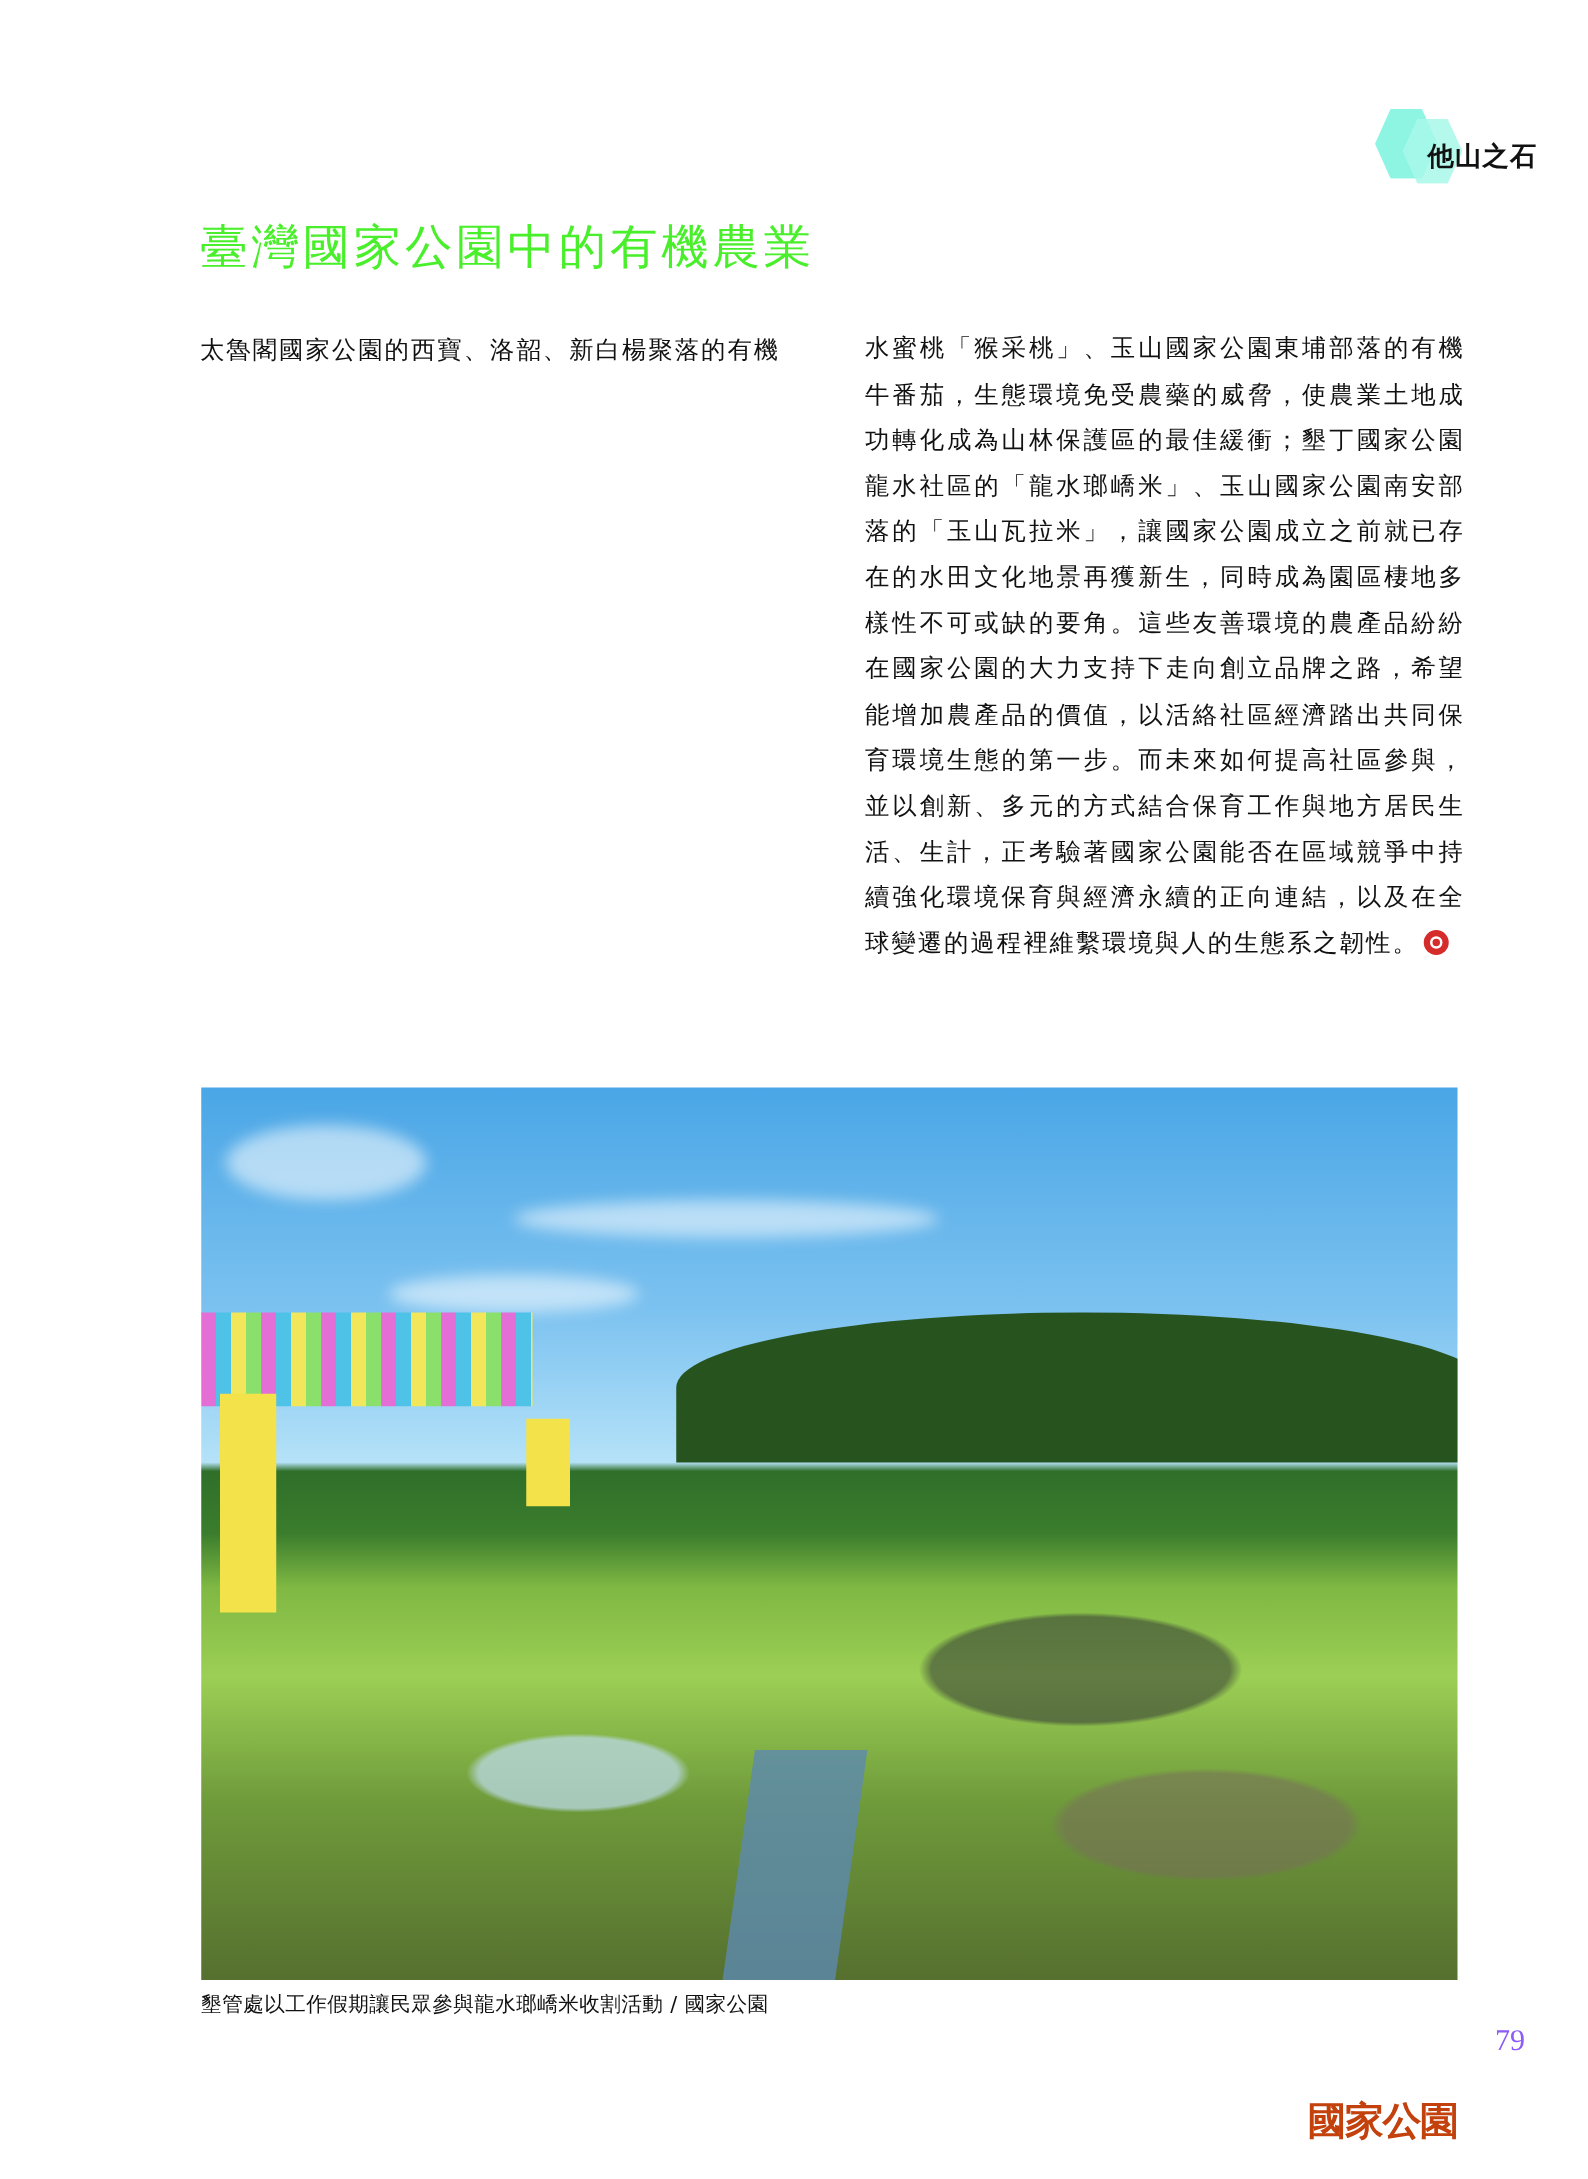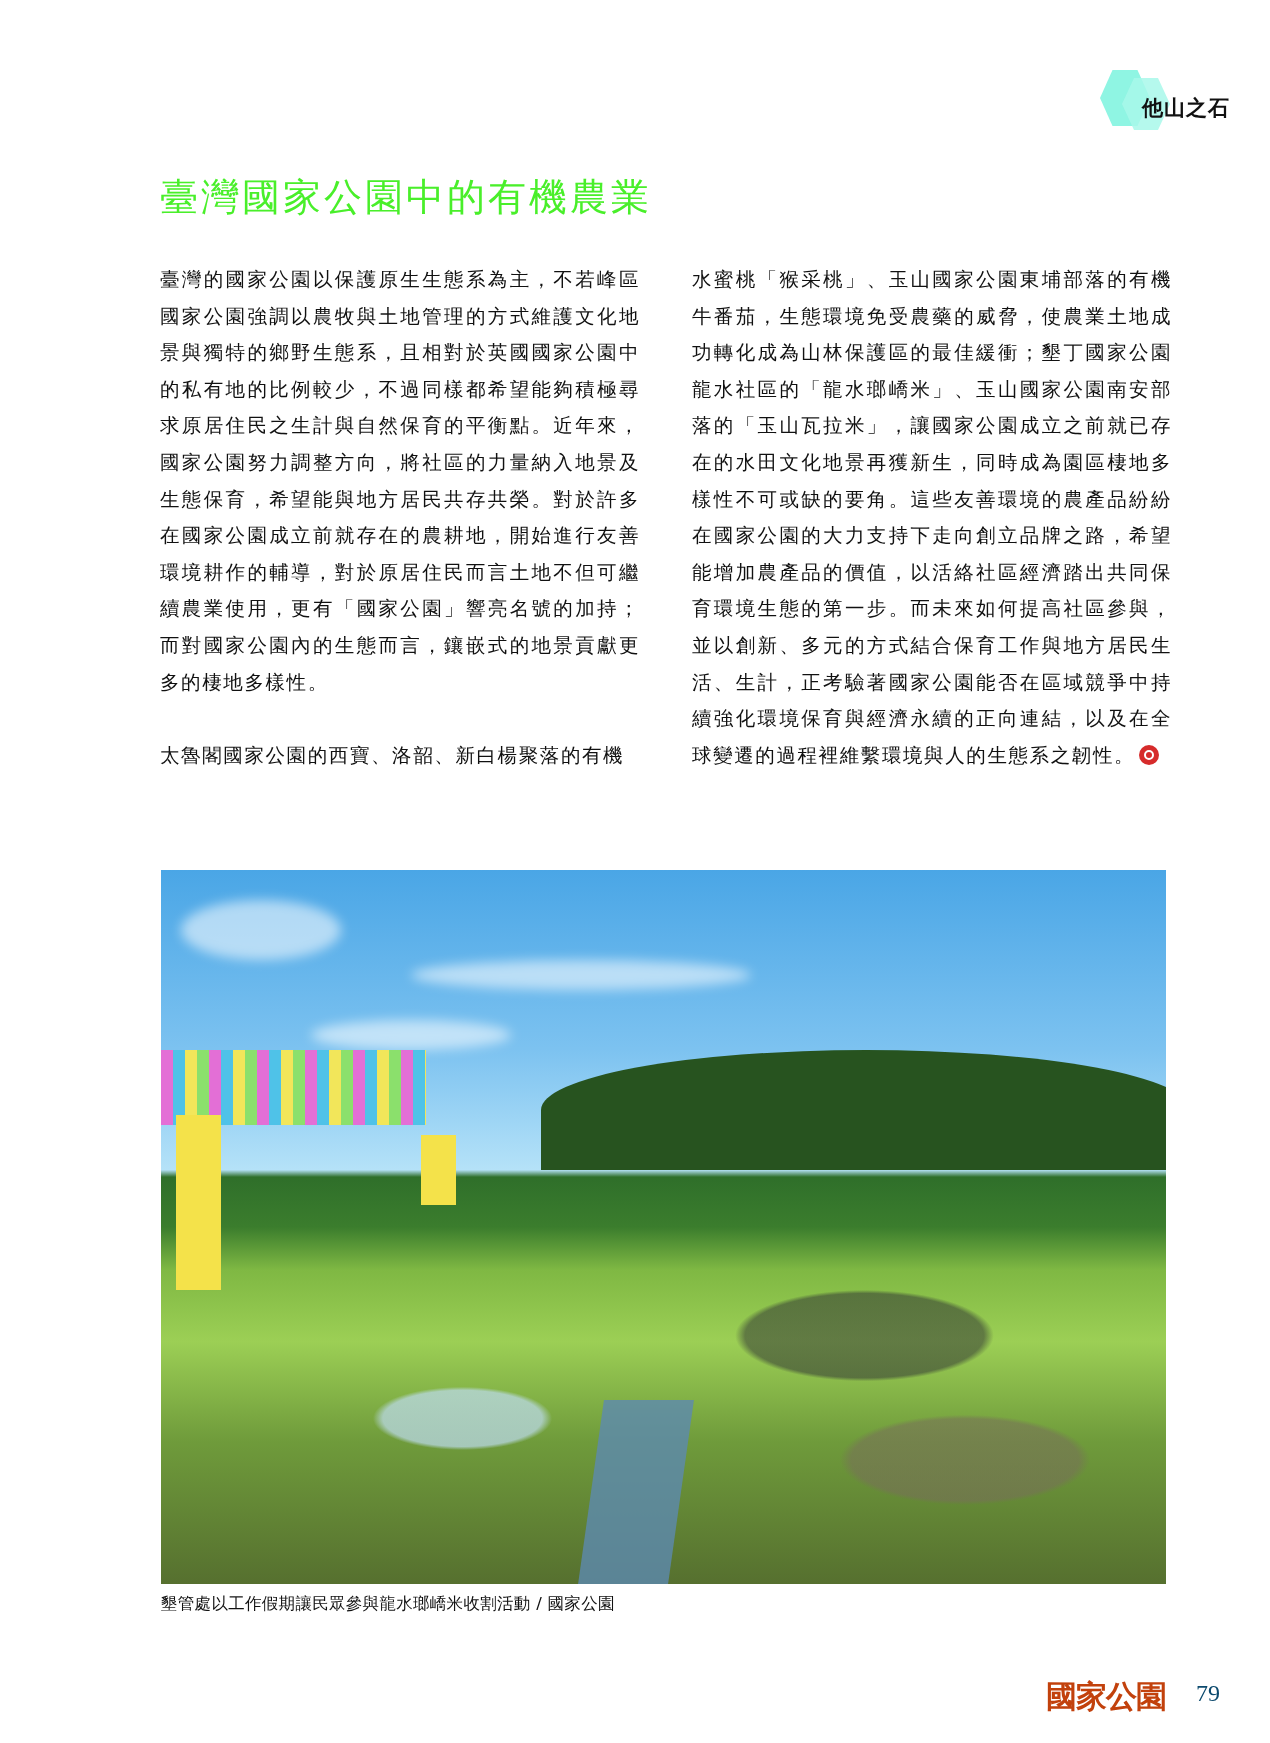--- a/index.html
+++ b/index.html
@@ -1,18 +1,18 @@
 <!DOCTYPE html>
 <html><head>
 <meta charset="utf-8">
 <style>
   html, body { margin:0; padding:0; }
   body { width:1270px; height:1743px; background:#ffffff; position:relative; overflow:hidden;
          font-family:"DejaVu Sans","Liberation Sans",sans-serif; color:#1a1a1a; }
-  .section-tag { position:absolute; left:1100px; top:70px; height:64px; width:150px; }
+  .section-tag { position:absolute; left:1100px; top:87px; height:64px; width:150px; }
   .hex { position:absolute; width:50px; height:56px; background:#8ff5e3;
          clip-path:polygon(25% 0,75% 0,100% 50%,75% 100%,25% 100%,0 50%); }
   .hex.a { left:0; top:0; }
   .hex.b { left:22px; top:8px; width:48px; height:52px; background:#a8f8ea; opacity:.85; }
   .section-tag .label { position:absolute; left:42px; top:24px; font-size:21px; font-weight:bold;
          color:#111; white-space:nowrap; letter-spacing:1px; }
   .title { position:absolute; left:160px; top:172px; font-size:38px; color:#49ef2a;
            letter-spacing:3px; font-family:Liberation Sans, sans-serif; white-space:nowrap; }
   .col { position:absolute; top:262px; width:480px; font-size:19.5px; line-height:36.6px;
          letter-spacing:1.6px; color:#111; font-family:"DejaVu Serif","Liberation Serif",serif; }
@@ -35,36 +35,35 @@
   .photo .water { position:absolute; left:430px; top:530px; width:90px; height:184px; background:#5c8ab0;
                   transform:skewX(-8deg); opacity:.8; }
   .photo .crowd { position:absolute; left:0; top:300px; width:100%; height:414px;
                   background:radial-gradient(ellipse at 30% 60%,rgba(190,220,240,.7) 0 8%,transparent 9%),
                              radial-gradient(ellipse at 70% 40%,rgba(40,40,50,.5) 0 12%,transparent 13%),
                              radial-gradient(ellipse at 80% 70%,rgba(120,110,90,.55) 0 10%,transparent 11%); }
   .caption { position:absolute; left:161px; top:1593px; font-size:16.5px; color:#111; white-space:nowrap;
              letter-spacing:.3px; }
   .footer-logo { position:absolute; left:1046px; top:1676px; font-size:31px; font-weight:bold; color:#c2410c;
                  letter-spacing:-1px; font-family:"DejaVu Serif","Liberation Serif",serif; white-space:nowrap; }
-  .page-num { position:absolute; left:1196px; top:1680px; font-size:24px; color:#0c4a6e;
+  .page-num { position:absolute; left:1196px; top:1620px; font-size:24px; color:#8b5cf6;
               font-family:"Liberation Serif","DejaVu Serif",serif; }
 </style>
 </head>
 <body>
 
 <div class="section-tag">
   <div class="hex a"></div>
   <div class="hex b"></div>
   <span class="label">他山之石</span>
 </div>
 
 <h1 class="title" style="margin:0;font-weight:normal;">臺灣國家公園中的有機農業</h1>
 
 <div class="col left">
-  <p>臺灣的國家公園以保護原生生態系為主，不若峰區國家公園強調以農牧與土地管理的方式維護文化地景與獨特的鄉野生態系，且相對於英國國家公園中的私有地的比例較少，不過同樣都希望能夠積極尋求原居住民之生計與自然保育的平衡點。近年來，國家公園努力調整方向，將社區的力量納入地景及生態保育，希望能與地方居民共存共榮。對於許多在國家公園成立前就存在的農耕地，開始進行友善環境耕作的輔導，對於原居住民而言土地不但可繼續農業使用，更有「國家公園」響亮名號的加持；而對國家公園內的生態而言，鑲嵌式的地景貢獻更多的棲地多樣性。</p>
   <p>太魯閣國家公園的西寶、洛韶、新白楊聚落的有機</p>
 </div>
 
 <div class="col right">
   <p><span>水蜜桃「猴采桃」、玉山國家公園東埔部落的有機牛番茄，生態環境免受農藥的威脅，使農業土地成功轉化成為山林保護區的最佳緩衝；墾丁國家公園龍水社區的「龍水瑯嶠米」、玉山國家公園南安部落的「玉山瓦拉米」，讓國家公園成立之前就已存在的水田文化地景再獲新生，同時成為園區棲地多樣性不可或缺的要角。這些友善環境的農產品紛紛在國家公園的大力支持下走向創立品牌之路，希望能增加農產品的價值，以活絡社區經濟踏出共同保育環境生態的第一步。而未來如何提高社區參與，並以創新、多元的方式結合保育工作與地方居民生活、生計，正考驗著國家公園能否在區域競爭中持續強化環境保育與經濟永續的正向連結，以及在全球變遷的過程裡維繫環境與人的生態系之韌性。</span><span class="end-mark"></span></p>
 </div>
 
 <div class="photo" role="img" aria-label="rice harvest activity in paddy field with people wearing straw hats">
   <div class="cloud" style="left:20px;top:30px;width:160px;height:60px;"></div>
   <div class="cloud" style="left:250px;top:90px;width:340px;height:30px;"></div>

